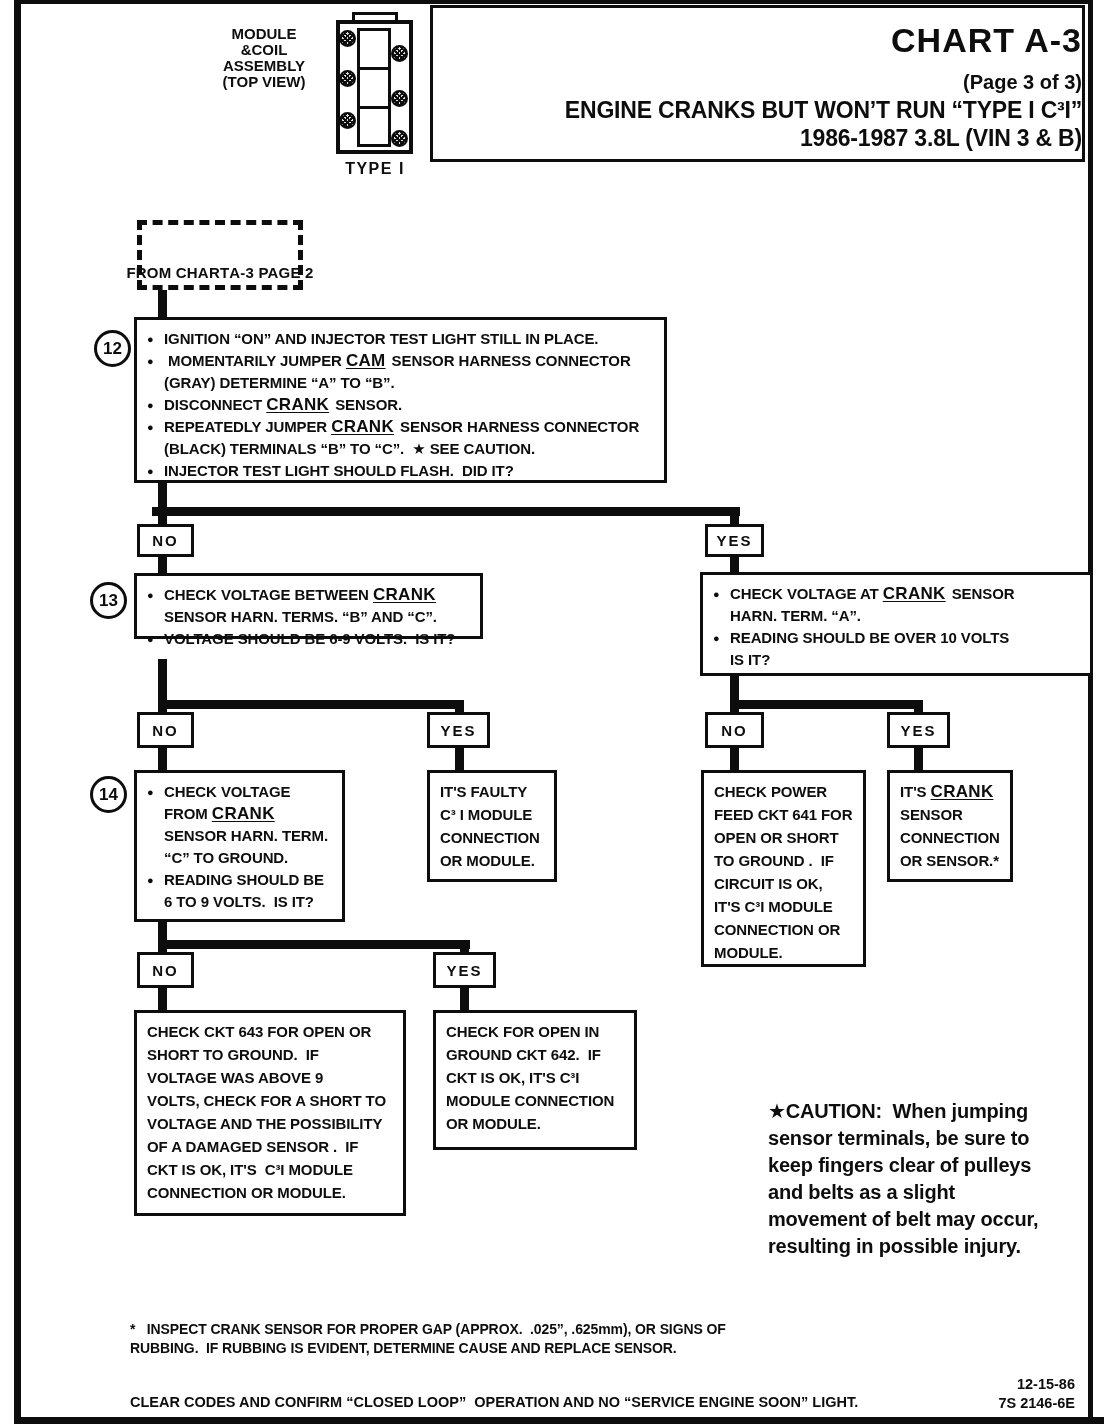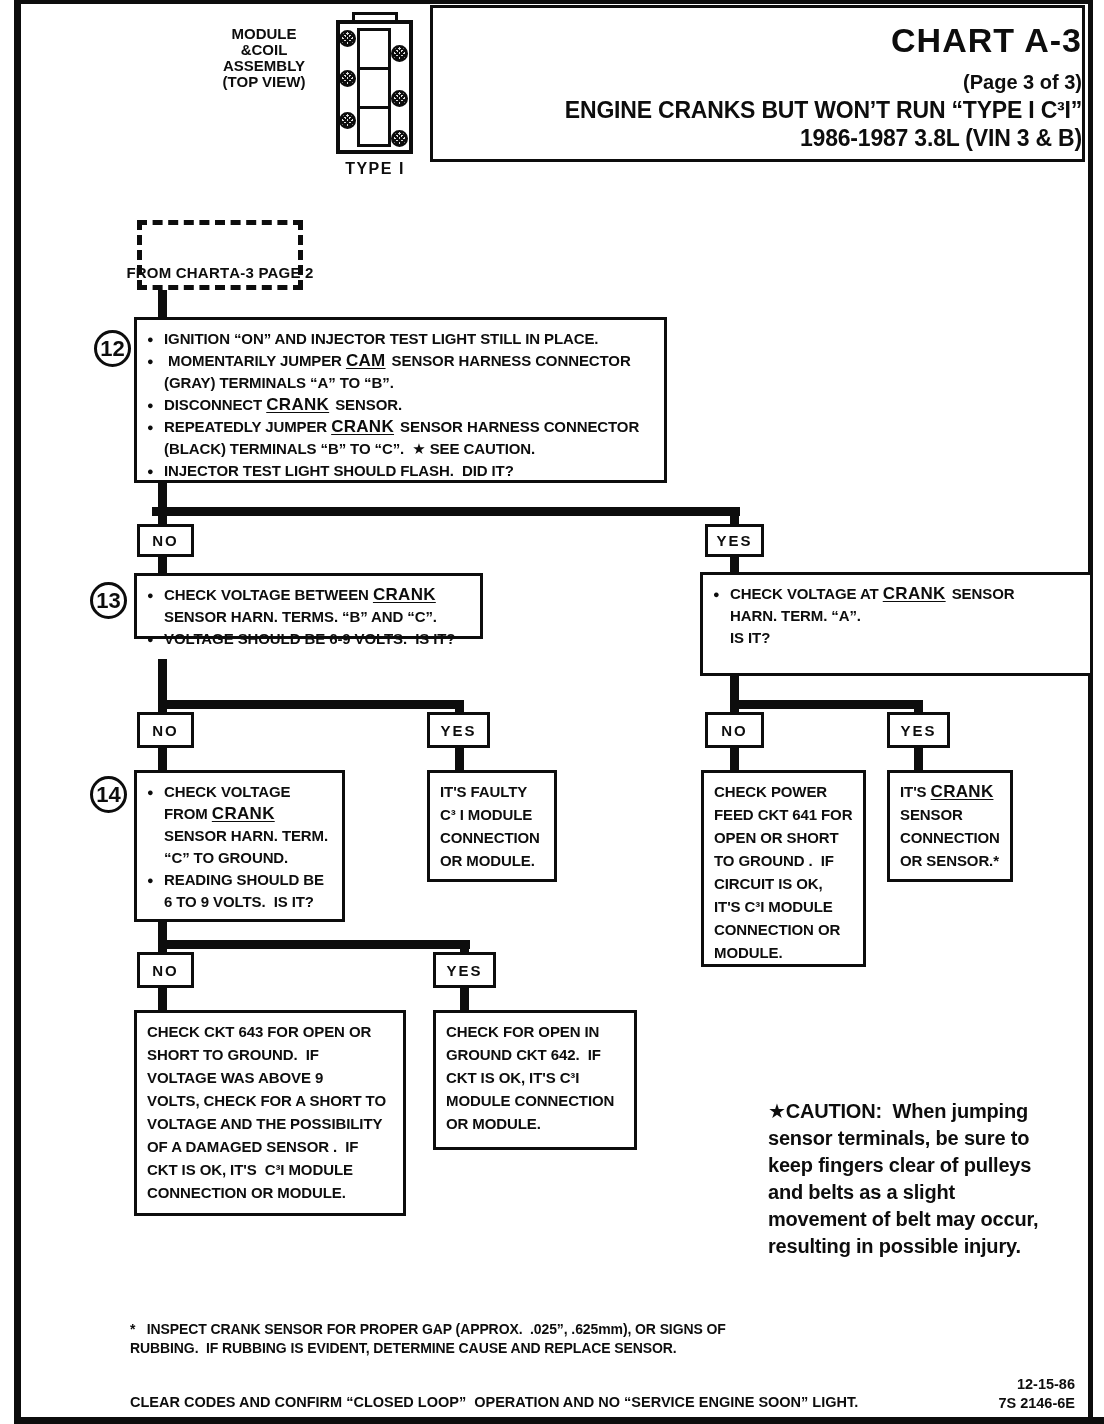--- a/index.html
+++ b/index.html
@@ -16,21 +16,21 @@
   .box.loose{line-height:23px;padding:7px 10px;}
   .li,.ln{white-space:pre;}
   .li.i{padding-left:17px;}
   .blt{display:inline-block;width:17px;font-size:11px;vertical-align:1px;}
   .kw{text-decoration:underline;text-underline-offset:2px;
       font-size:17px;letter-spacing:.3px;padding-right:2px;}
   .noyes{border:3px solid var(--ink,#0d0d0d);background:var(--paper,#fff);
          display:flex;align-items:center;justify-content:center;
          font-size:15px;letter-spacing:2px;}
   .circ{border:3px solid var(--ink,#0d0d0d);border-radius:50%;width:37px;height:37px;
-        display:flex;align-items:center;justify-content:center;font-size:22px;
+        display:flex;align-items:center;justify-content:center;font-size:17px;
         background:var(--paper,#fff);}
   .dashedbox{border:5px dashed var(--ink,#0d0d0d);display:flex;flex-direction:row;
         align-items:flex-end;justify-content:center;text-align:center;
         font-size:15px;line-height:24px;letter-spacing:.2px;}
   .titlebox{border:3px solid var(--ink,#0d0d0d);text-align:right;padding-top:12px;padding-left:28px;}
   .t1{font-size:34px;line-height:40px;letter-spacing:1px;}
   .t2{font-size:20px;line-height:28px;margin-top:8px;}
   .t3{font-size:23px;line-height:28px;letter-spacing:-0.2px;}
   .modlabel{font-size:15px;line-height:16px;text-align:center;}
   .typelabel{font-size:16px;text-align:center;letter-spacing:1.5px;}
@@ -108,38 +108,39 @@
   <div class="conn" style="left:158px;top:988px;width:9px;height:22px"></div>
   <div class="conn" style="left:460px;top:988px;width:9px;height:22px"></div>
 
   <div class="abs circ" style="left:94px;top:330px">12</div>
   <div class="abs circ" style="left:90px;top:582px">13</div>
   <div class="abs circ" style="left:90px;top:776px">14</div>
 
   <div class="abs box" style="left:134px;top:317px;width:533px;height:166px">
       <div class="li"><span class="blt">●</span><span>IGNITION “ON” AND INJECTOR TEST LIGHT STILL IN PLACE.</span></div>
       <div class="li"><span class="blt">●</span><span> MOMENTARILY JUMPER </span><span class="kw">CAM</span><span> SENSOR HARNESS CONNECTOR</span></div>
-      <div class="li i"><span>(GRAY) TERMINALS “A” TO “B”.</span></div>
+      <div class="li i"><span>(GRAY) DETERMINE “A” TO “B”.</span></div>
       <div class="li"><span class="blt">●</span><span>DISCONNECT </span><span class="kw">CRANK</span><span> SENSOR.</span></div>
       <div class="li"><span class="blt">●</span><span>REPEATEDLY JUMPER </span><span class="kw">CRANK</span><span> SENSOR HARNESS CONNECTOR</span></div>
       <div class="li i"><span>(BLACK) TERMINALS “B” TO “C”.  ★ SEE CAUTION.</span></div>
       <div class="li"><span class="blt">●</span><span>INJECTOR TEST LIGHT SHOULD FLASH.  DID IT?</span></div>
     </div>
 
   <div class="abs noyes" style="left:137px;top:524px;width:57px;height:33px">NO</div>
   <div class="abs noyes" style="left:705px;top:524px;width:59px;height:33px">YES</div>
 
   <div class="abs box" style="left:134px;top:573px;width:349px;height:66px">
       <div class="li"><span class="blt">●</span><span>CHECK VOLTAGE BETWEEN </span><span class="kw">CRANK</span></div>
       <div class="li i"><span>SENSOR HARN. TERMS. “B” AND “C”.</span></div>
       <div class="li"><span class="blt">●</span><span>VOLTAGE SHOULD BE 6-9 VOLTS.  IS IT?</span></div>
     </div>
   <div class="abs box" style="left:700px;top:572px;width:393px;height:104px">
       <div class="li"><span class="blt">●</span><span>CHECK VOLTAGE AT </span><span class="kw">CRANK</span><span> SENSOR</span></div>
       <div class="li i"><span>HARN. TERM. “A”.</span></div>
+      <div class="li"><span class="blt">●</span><span>READING SHOULD BE OVER 10 VOLTS</span></div>
       <div class="li i"><span>IS IT?</span></div>
     </div>
 
   <div class="abs noyes" style="left:137px;top:712px;width:57px;height:36px">NO</div>
   <div class="abs noyes" style="left:427px;top:712px;width:63px;height:36px">YES</div>
   <div class="abs noyes" style="left:705px;top:712px;width:59px;height:36px">NO</div>
   <div class="abs noyes" style="left:887px;top:712px;width:63px;height:36px">YES</div>
 
   <div class="abs box" style="left:134px;top:770px;width:211px;height:152px">
       <div class="li"><span class="blt">●</span><span>CHECK VOLTAGE</span></div>

